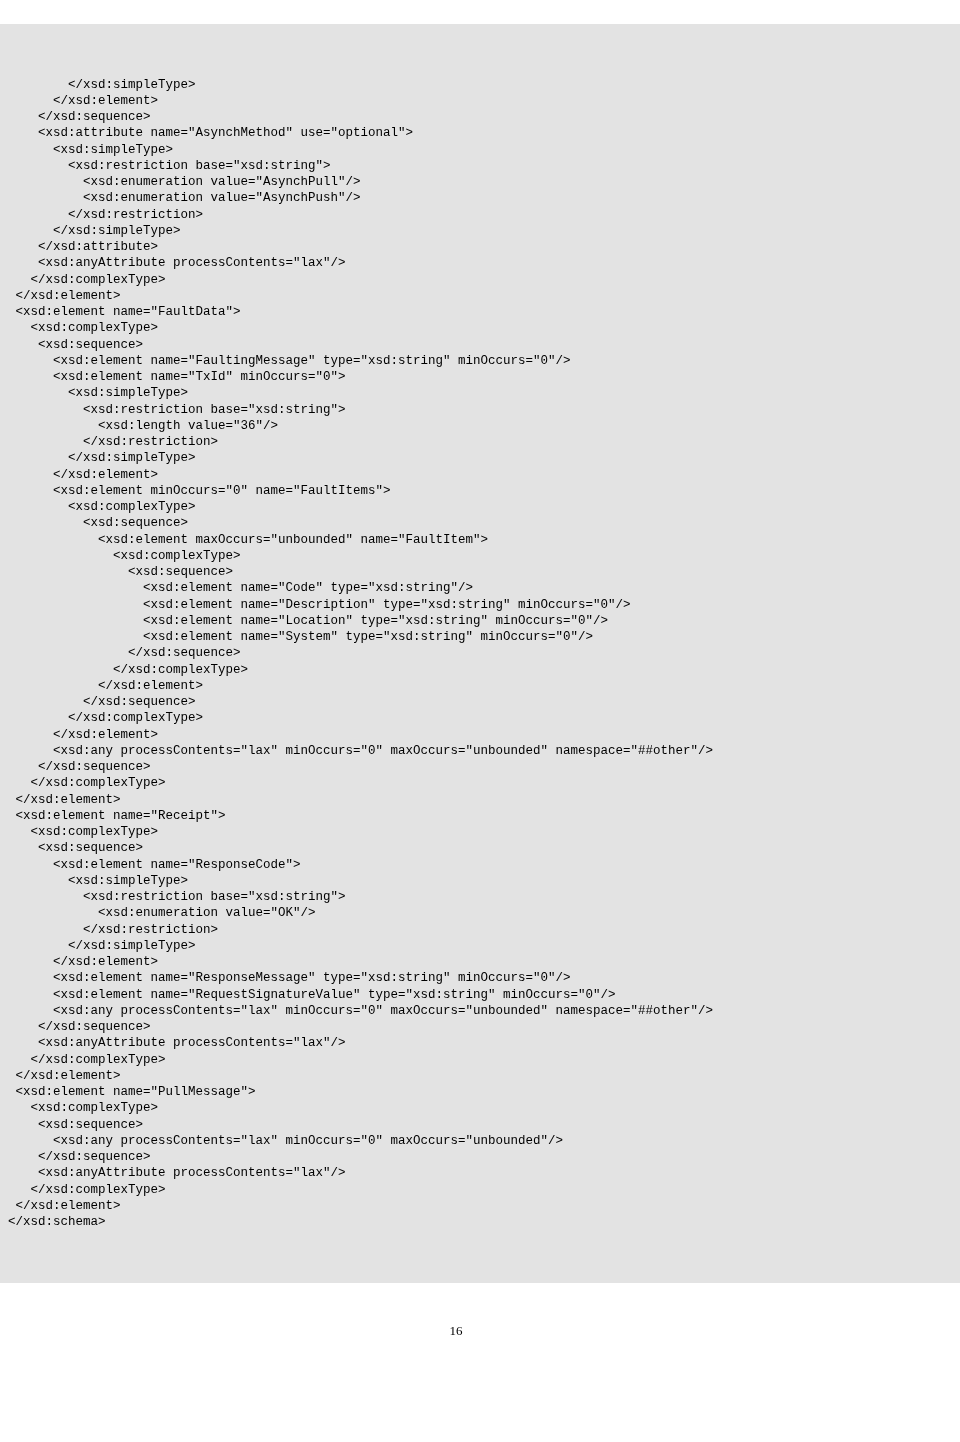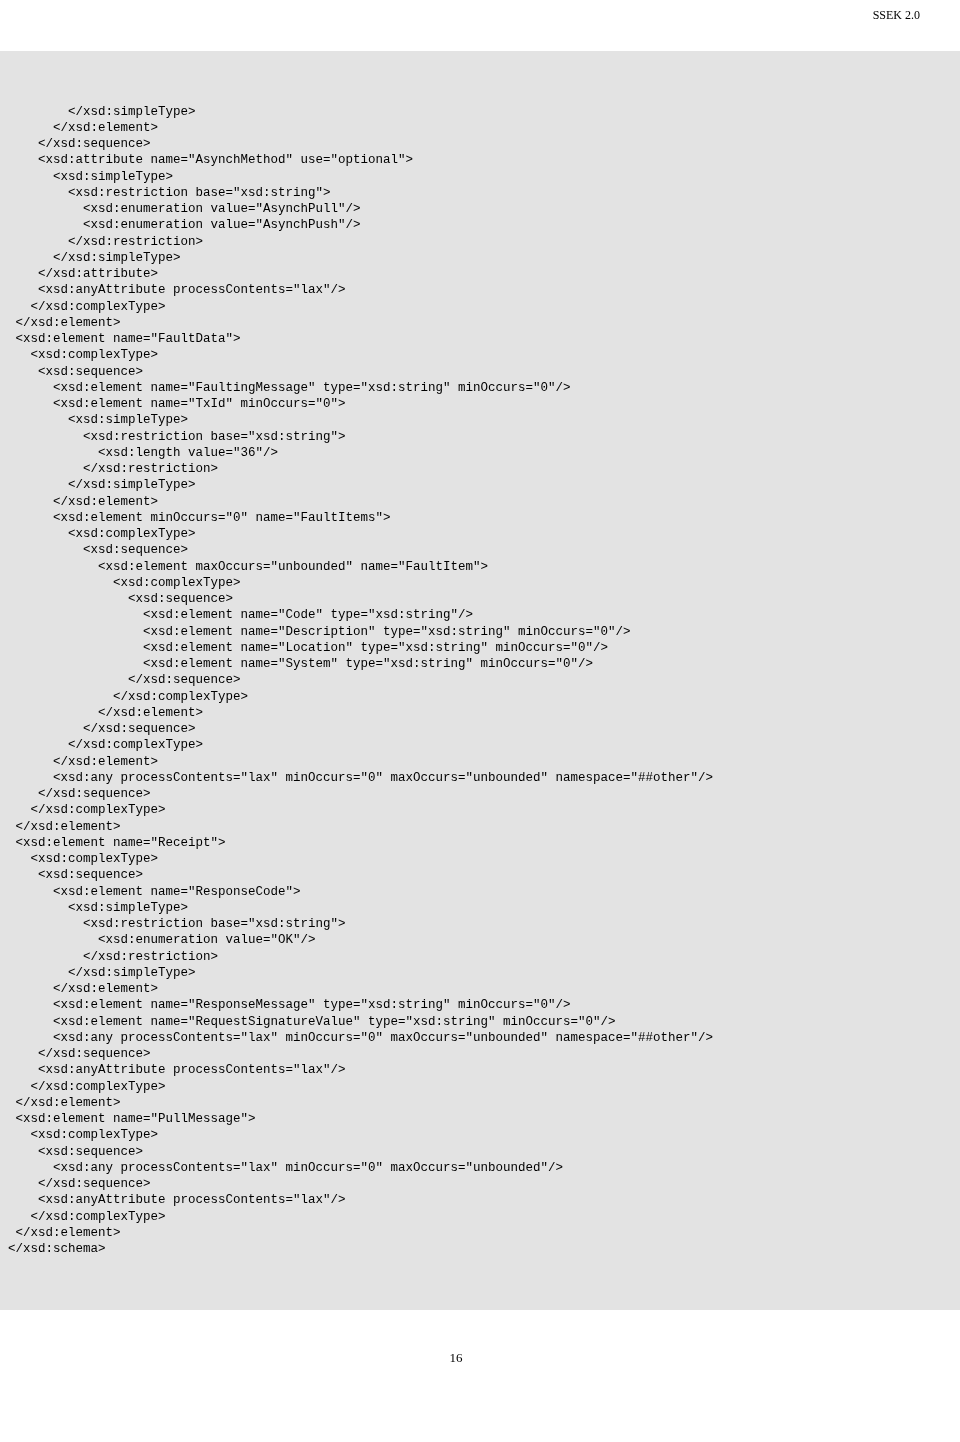--- a/index.html
+++ b/index.html
@@ -37,23 +37,20 @@
     text-align: center;
     font-size: 13px;
     padding: 40px 48px 24px 0;
     color: #000;
   }
 </style>
 </head>
 <body>
 
 <div class="page">
-  <div class="header">
-    <span>SSEK 2.0</span>
-  </div>
   <div class="codeblock">
     <div class="inner">        &lt;/xsd:simpleType&gt;
       &lt;/xsd:element&gt;
     &lt;/xsd:sequence&gt;
     &lt;xsd:attribute name="AsynchMethod" use="optional"&gt;
       &lt;xsd:simpleType&gt;
         &lt;xsd:restriction base="xsd:string"&gt;
           &lt;xsd:enumeration value="AsynchPull"/&gt;
           &lt;xsd:enumeration value="AsynchPush"/&gt;
         &lt;/xsd:restriction&gt;

